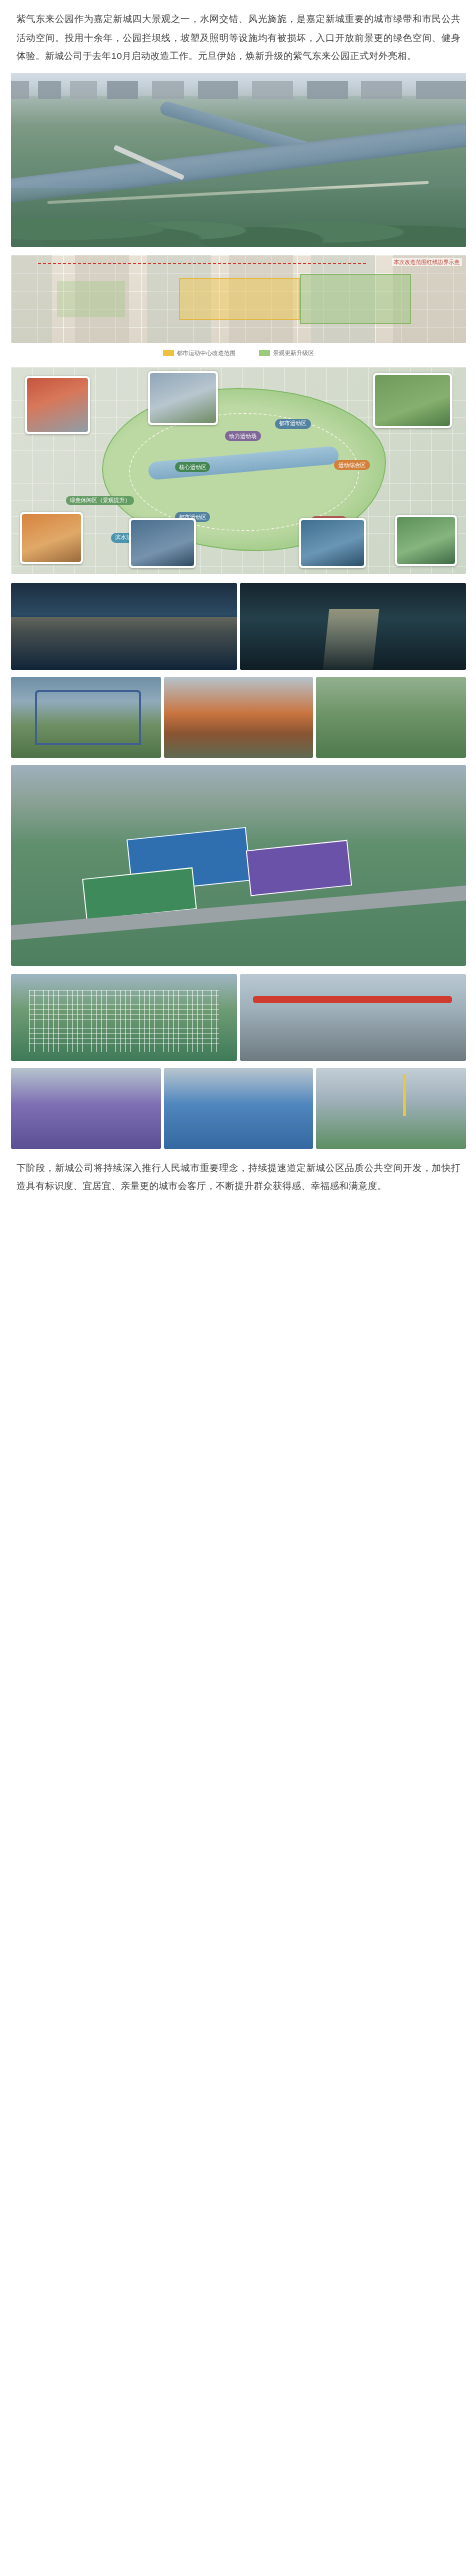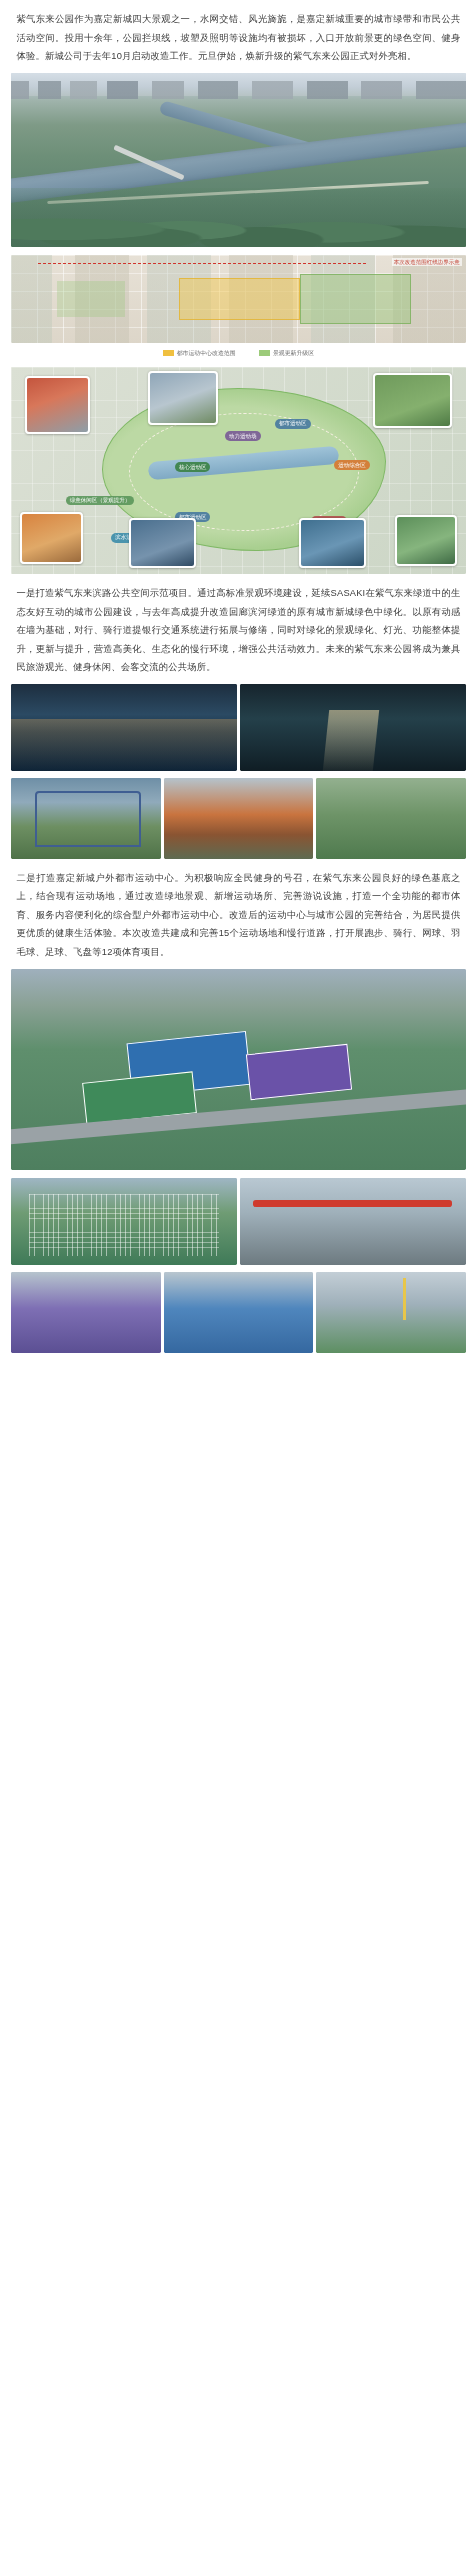--- a/index.html
+++ b/index.html
@@ -387,34 +387,32 @@
       <div class="inset i1"></div>
       <div class="inset i2"></div>
       <div class="inset i3"></div>
       <div class="inset i4"></div>
       <div class="inset i5"></div>
       <div class="inset i6"></div>
       <div class="inset i7"></div>
     </div>
   </div>
 
-  <p class="para">一是打造紫气东来滨路公共空间示范项目。通过高标准景观环境建设，延续SASAKI在紫气东来绿道中的生态友好互动的城市公园建设，与去年高成提升改造回廊滨河绿道的原有城市新城绿色中绿化。以原有动感在墙为基础，对行、骑行道提银行交通系统进行拓展与修缮，同时对绿化的景观绿化、灯光、功能整体提升，更新与提升，营造高美化、生态化的慢行环境，增强公共活动效力。未来的紫气东来公园将成为兼具民旅游观光、健身休闲、会客交流的公共场所。</p>
 
   <div class="grid2">
     <div class="ph p-night-river"></div>
     <div class="ph p-night-path"></div>
   </div>
 
   <div class="grid3">
     <div class="ph small p-pavilion"></div>
     <div class="ph small p-redwall"></div>
     <div class="ph small p-greenpath"></div>
   </div>
 
-  <p class="para">二是打造嘉定新城户外都市运动中心。为积极响应全民健身的号召，在紫气东来公园良好的绿色基底之上，结合现有运动场地，通过改造绿地景观、新增运动场所、完善游说设施，打造一个全功能的都市体育、服务内容便利化的综合型户外都市运动中心。改造后的运动中心与城市公园的完善结合，为居民提供更优质的健康生活体验。本次改造共建成和完善15个运动场地和慢行道路，打开展跑步、骑行、网球、羽毛球、足球、飞盘等12项体育项目。</p>
 
   <div class="figure">
     <div class="img p-court-aerial">
       <div class="court-blue"></div>
       <div class="court-purple"></div>
       <div class="court-green"></div>
       <div class="road"></div>
     </div>
   </div>
 
@@ -422,15 +420,16 @@
     <div class="ph p-cage-green"></div>
     <div class="ph p-red-frame"></div>
   </div>
 
   <div class="grid3">
     <div class="ph small p-court-purple2"></div>
     <div class="ph small p-court-blue2"></div>
     <div class="ph small p-crane"></div>
   </div>
 
+  <p class="para">下阶段，新城公司将持续深入推行人民城市重要理念，持续提速道定新城公区品质公共空间开发，加快打造具有标识度、宜居宜、亲量更的城市会客厅，不断提升群众获得感、幸福感和满意度。</p>
 
 </div>
 
 
 </body></html>

